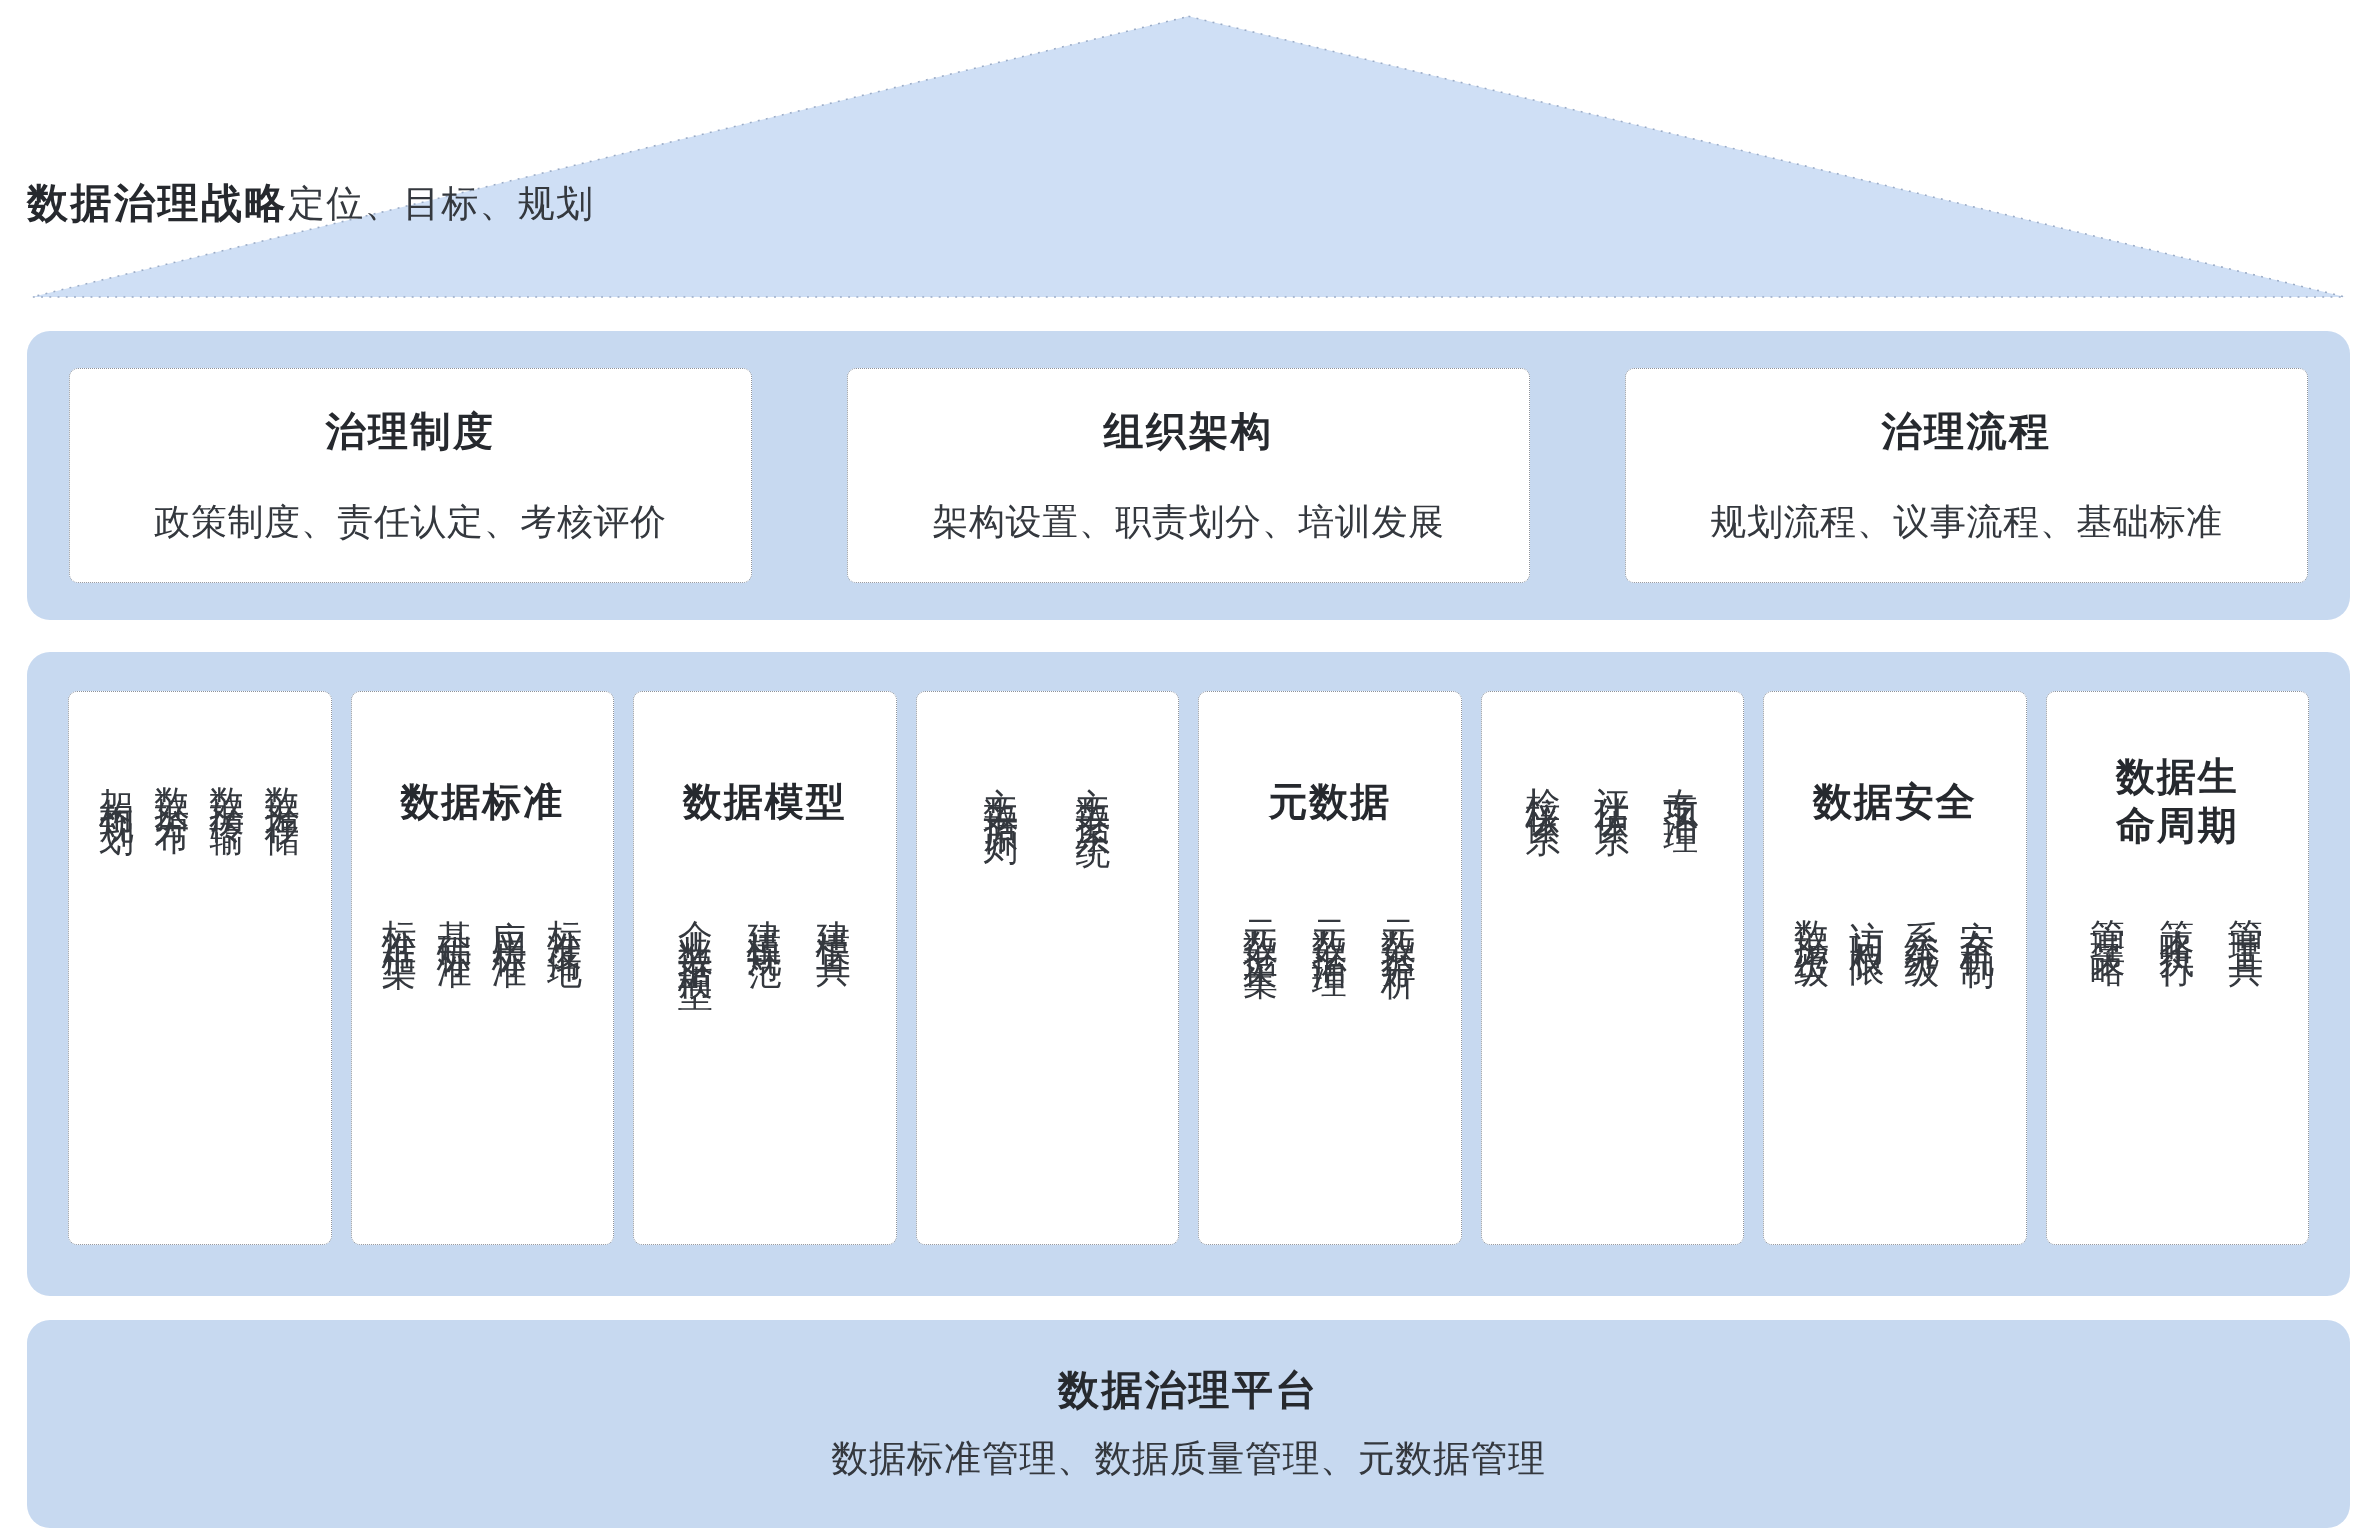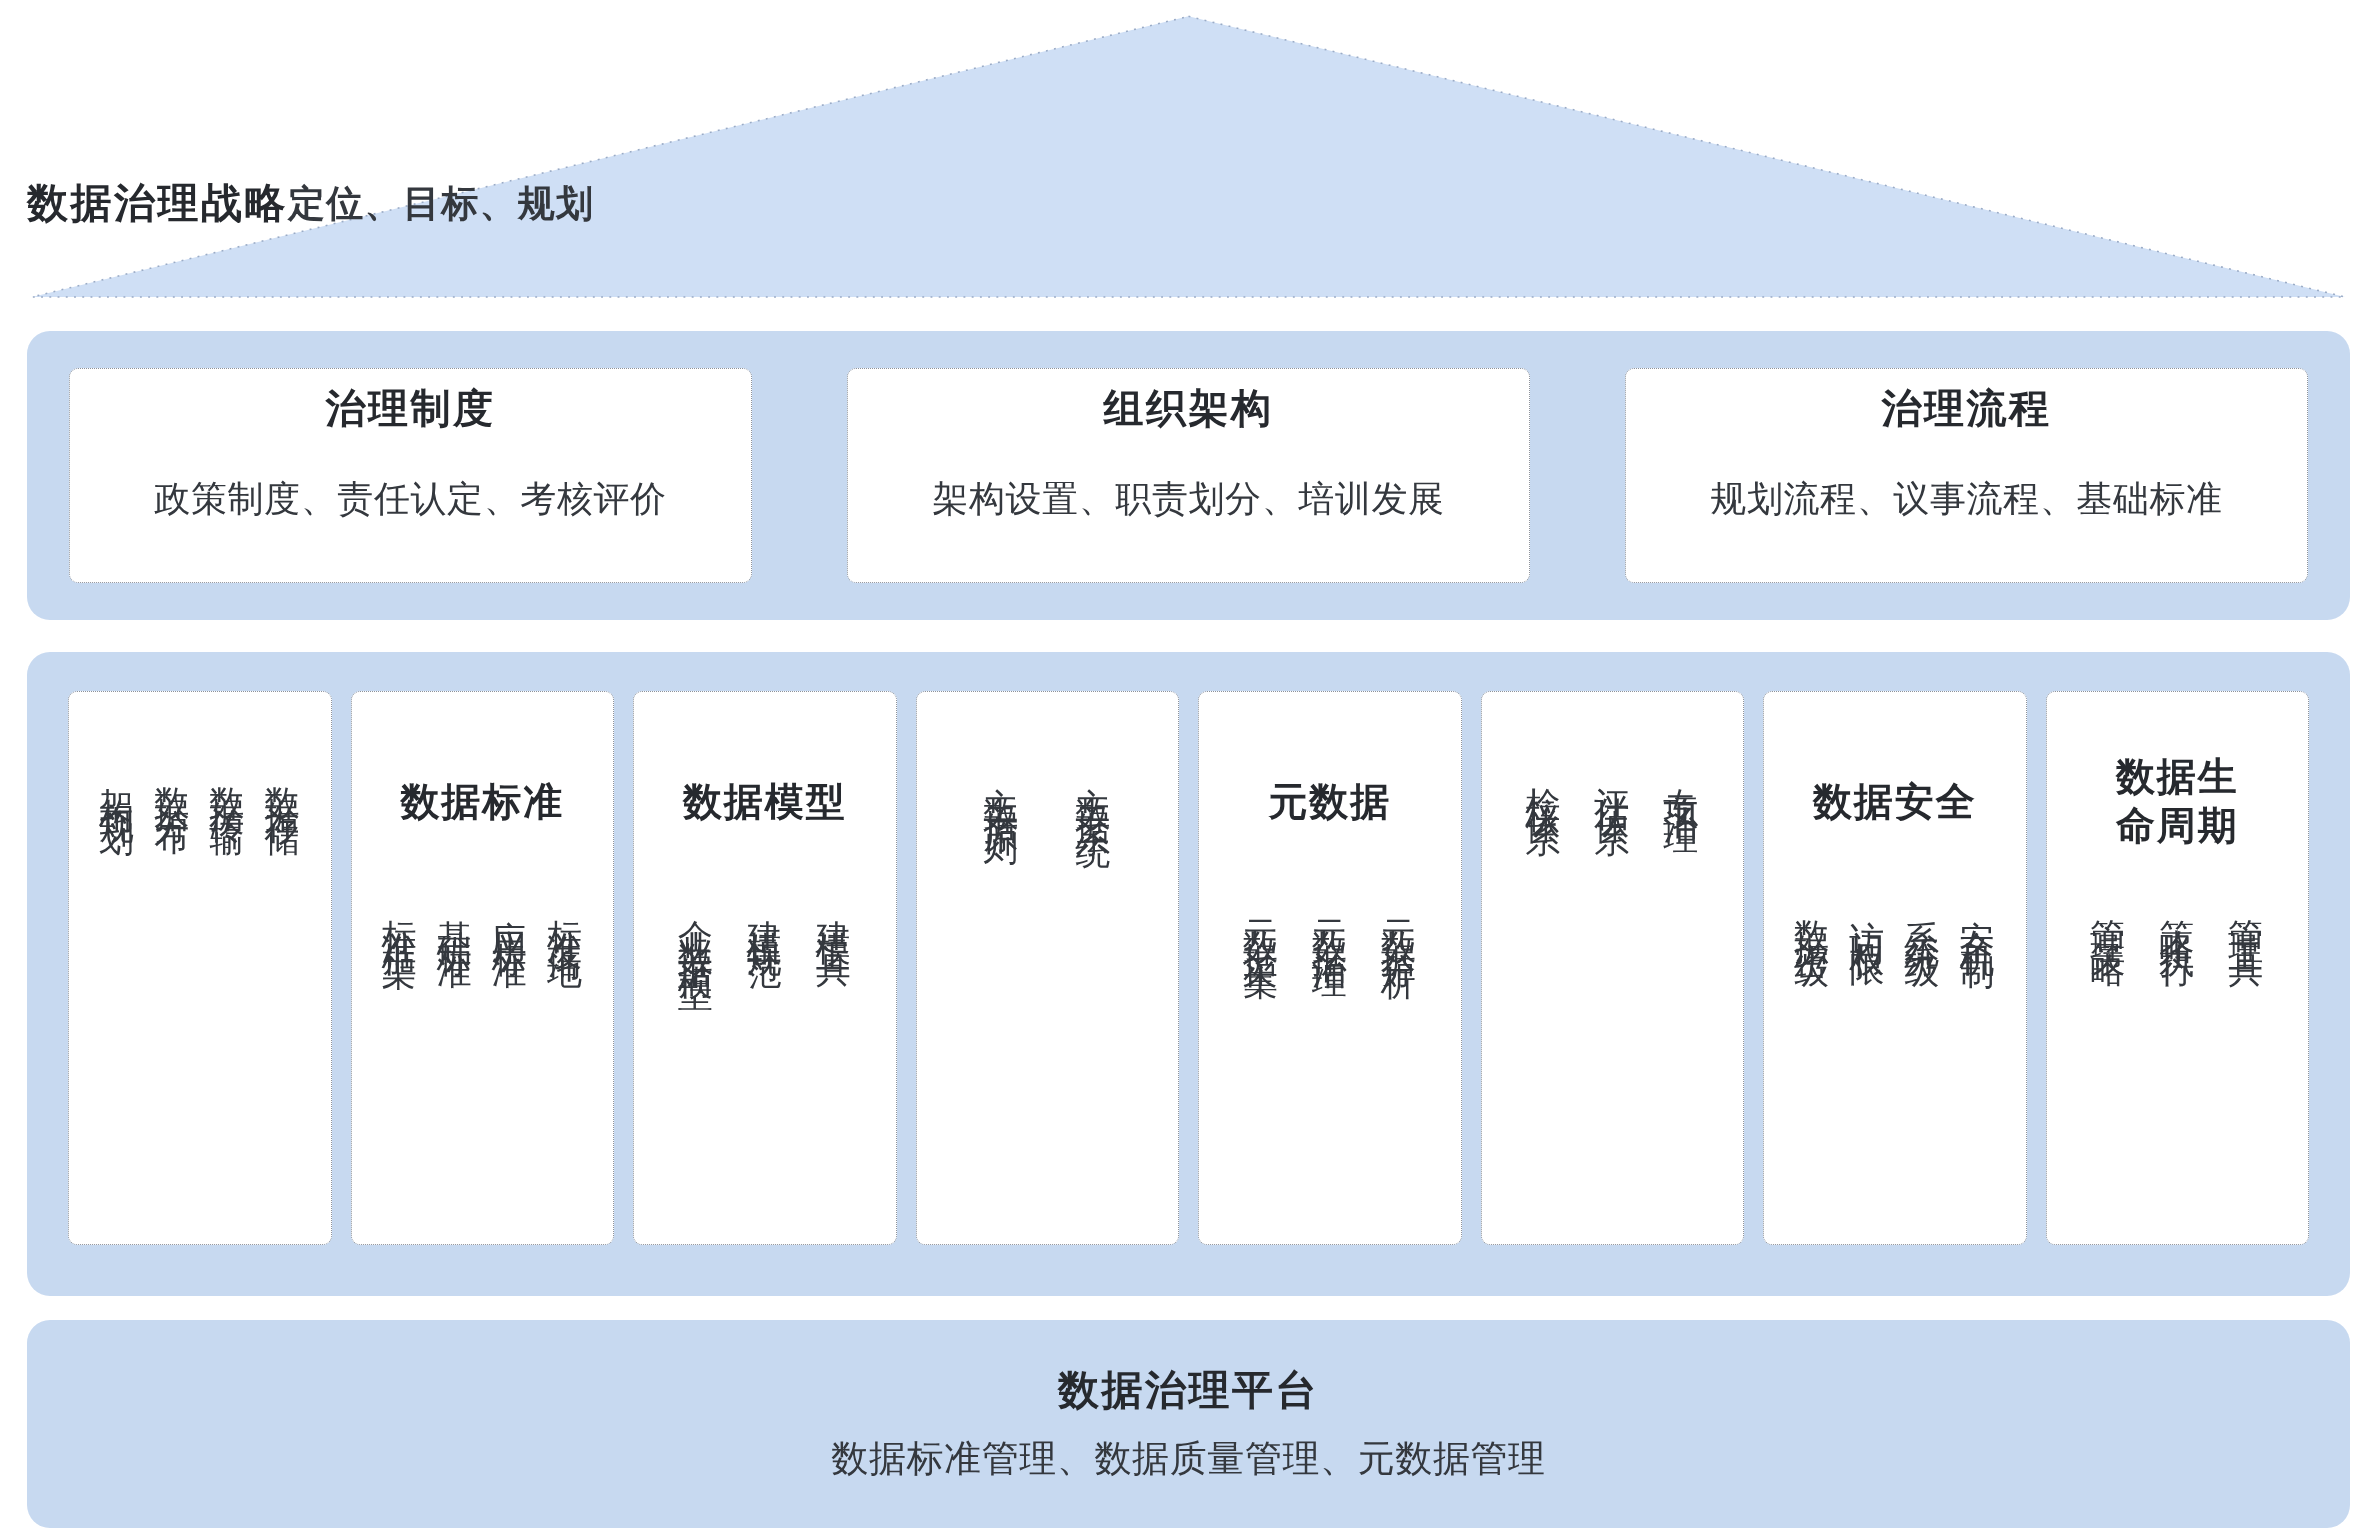--- a/index.html
+++ b/index.html
@@ -57,21 +57,20 @@
   .roof-title{
     font-size:41px;
     font-weight:700;
     color:var(--title-dark);
     letter-spacing:2.5px;
   }
   .roof-subtitle{
     font-size:37px;
     color:var(--text-dark);
     letter-spacing:1.3px;
-    font-weight:bold;
   }
 
   
   .band{
     width:100%;
     background:var(--band-fill);
     border-radius:23px;
   }
 
   
@@ -83,21 +82,21 @@
   }
   .gov-box{
     flex:1;
     height:215px;
     background:#ffffff;
     border:1.9px dotted var(--box-border);
     border-radius:9px;
     display:flex;
     flex-direction:column;
     align-items:center;
-    justify-content:flex-start;
+    justify-content:center;
     row-gap:39px;
     padding:12.7px 19px;
     text-align:center;
   }
   .gov-title{
     font-size:40px;
     font-weight:700;
     color:var(--title-dark);
     letter-spacing:2.5px;
   }

